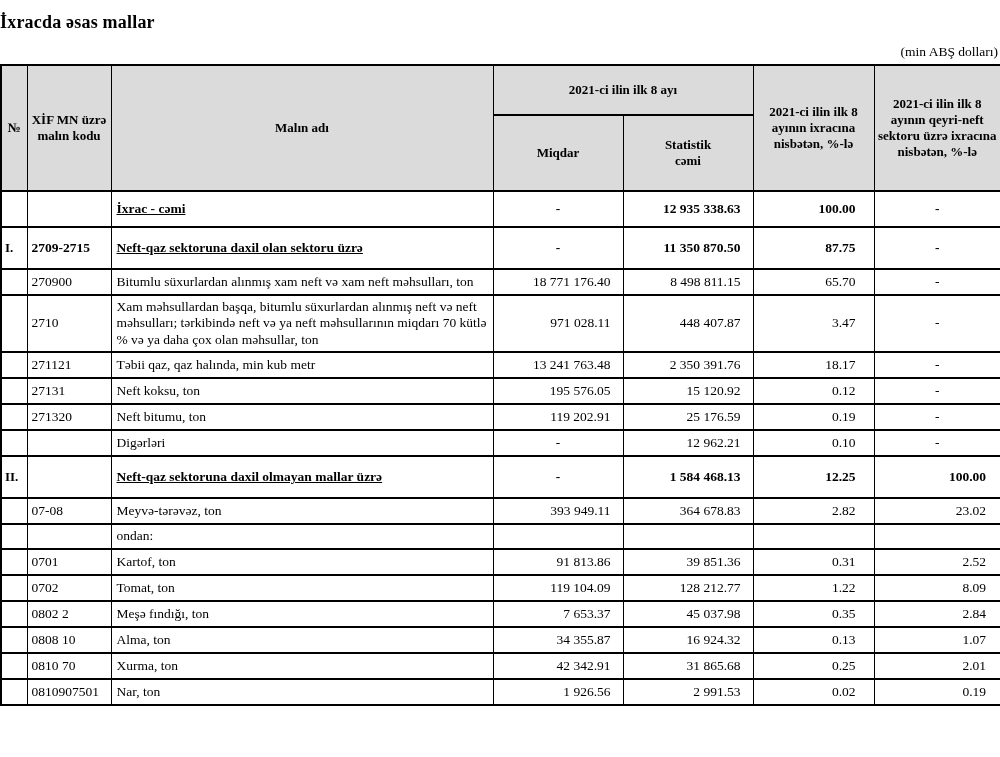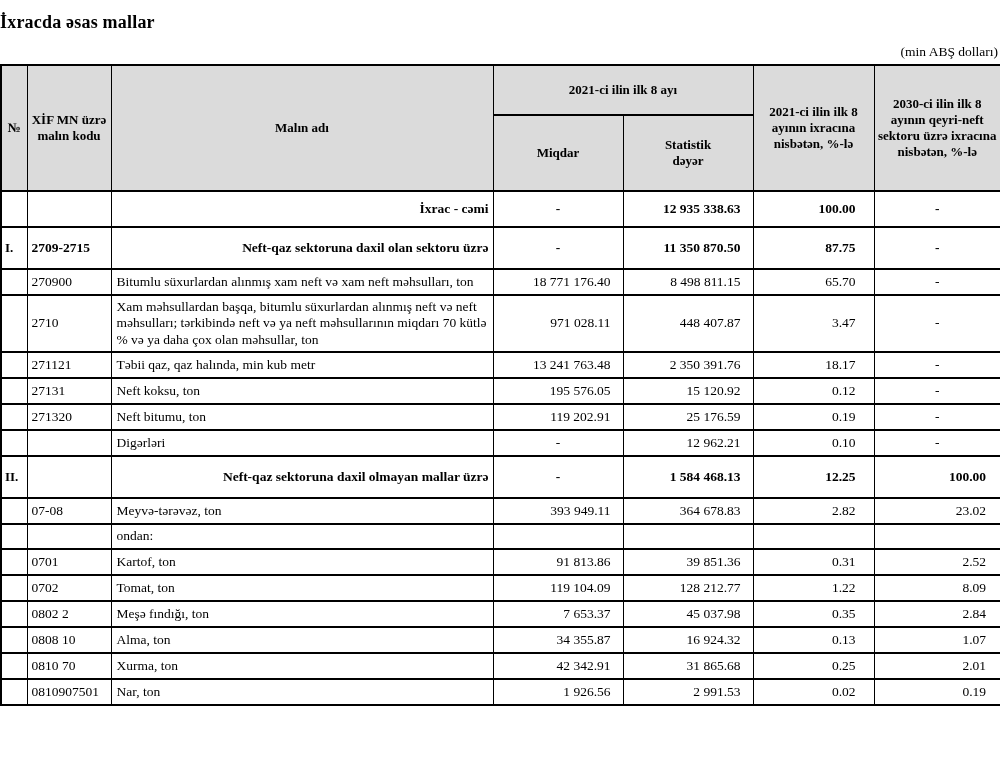--- a/index.html
+++ b/index.html
@@ -43,21 +43,21 @@
   tbody td.num      { text-align: right; }
   tbody td.qtycol   { padding-right: 12px; }
   tbody td.valcol   { padding-right: 12px; }
   tbody td.sharecol { padding-right: 18px; }
   tbody td.nonoilcol{ padding-right: 14px; }
   tbody td.dash     { text-align: center; padding-right: 4px; }
   tr.total td   { font-weight: bold; height: 36px; }
   tr.section td { font-weight: bold; height: 42px; }
   tr.item td    { height: 26px; }
   tr.sublabel td{ height: 21px; }
-  tr.total td.col-name, tr.section td.col-name { text-align: right; }
+  tr.total td.col-name, tr.section td.col-name { text-align: left; text-decoration: underline; }
   td.indent-1 { padding-left: 30px; }
   td.indent-2 { padding-left: 60px; }
 </style>
 </head>
 <body>
 
 <div>
   <div class="page-title">İxracda əsas mallar</div>
   <div class="unit-note">(min ABŞ dolları)</div>
 
@@ -71,25 +71,25 @@
       <col style="width:121px">
       <col style="width:127px">
     </colgroup>
     <thead>
       <tr class="head-top">
         <th rowspan="2">№</th>
         <th rowspan="2">XİF MN üzrə malın kodu</th>
         <th rowspan="2">Malın adı</th>
         <th colspan="2">2021-ci ilin ilk 8 ayı</th>
         <th rowspan="2">2021-ci ilin ilk 8 ayının ixracına nisbətən, %-lə</th>
-        <th rowspan="2">2030-ci ilin ilk 8 ayının qeyri-neft sektoru üzrə ixracına nisbətən, %-lə</th>
+        <th rowspan="2">2021-ci ilin ilk 8 ayının qeyri-neft sektoru üzrə ixracına nisbətən, %-lə</th>
       </tr>
       <tr class="head-sub">
         <th>Miqdar</th>
-        <th class="th-statval"><div>Statistik dəyər</div></th>
+        <th class="th-statval"><div>Statistik cəmi</div></th>
       </tr>
     </thead>
     <tbody id="rows-body">
         <tr class="total">
           <td class="col-no"></td>
           <td class="col-code"></td>
           <td class="col-name">İxrac - cəmi</td>
           <td class="num qtycol dash">-</td>
           <td class="num valcol">12 935 338.63</td>
           <td class="num sharecol">100.00</td>

